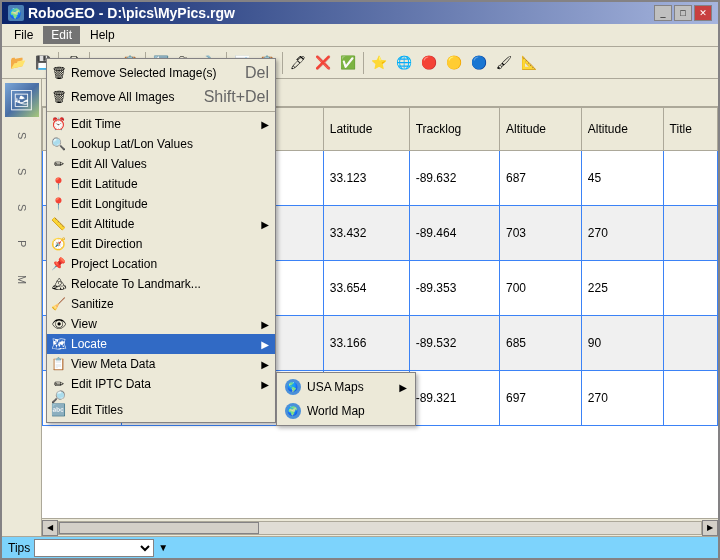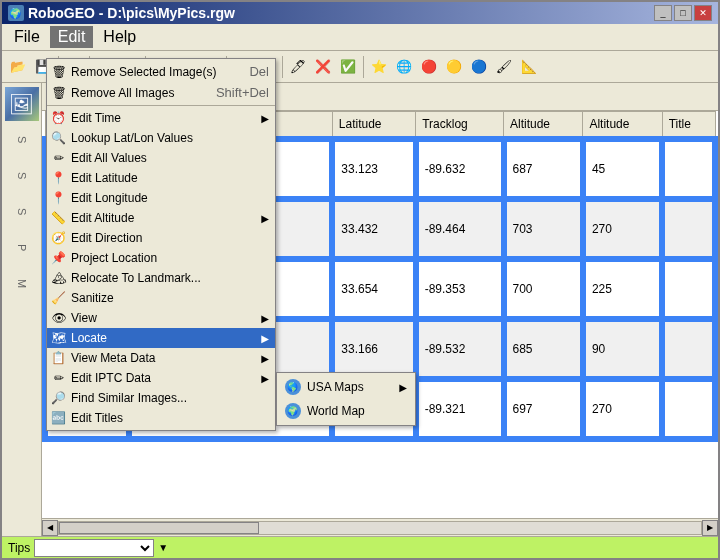--- a/index.html
+++ b/index.html
@@ -79,21 +79,21 @@
       background: #ece9d8;
       border-bottom: 1px solid #aca899;
       display: flex;
       padding: 2px 4px;
       gap: 2px;
     }
 
     .menu-item {
       padding: 2px 8px;
       cursor: pointer;
-      font-size: 16px;
+      font-size: 12px;
     }
 
     .menu-item:hover, .menu-item.active {
       background: #737373;
       color: white;
     }
 
     
     .toolbar {
       background: #ece9d8;
@@ -199,28 +199,28 @@
 
     table {
       width: 100%;
       border-collapse: collapse;
       font-size: 12px;
     }
 
     table thead th {
       background: #ece9d8;
       border: 1px solid #aca899;
-      padding: 5px 6px;
+      padding: 14px 6px;
       text-align: left;
       font-weight: normal;
       white-space: nowrap;
     }
 
     table tbody td {
-      border: 6px solid #3b82f6;
+      border: 1px solid #3b82f6;
       padding: 20px 6px;
       white-space: nowrap;
     }
 
     table tbody tr:nth-child(odd) {
       background: white;
     }
     table tbody tr:nth-child(even) {
       background: #f0f0f0;
     }
@@ -259,21 +259,21 @@
       left: 0;
       top: 0;
       width: 200px;
       height: 100%;
       background: #d4d0c8;
       border: 1px solid #848284;
     }
 
     
     .status-bar {
-      background: #bef264;
+      background: #7dd3fc;
       border-top: 1px solid #aca899;
       padding: 2px 6px;
       display: flex;
       align-items: center;
       gap: 4px;
       height: 22px;
     }
 
     .status-select {
       font-size: 11px;
@@ -332,21 +332,21 @@
       width: 16px;
       height: 16px;
       display: flex;
       align-items: center;
       justify-content: center;
       font-size: 12px;
     }
 
     .edit-menu-item .shortcut {
       margin-left: auto;
-      font-size: 13px;
+      font-size: 16px;
       color: #666;
     }
 
     .edit-menu-item .arrow {
       margin-left: auto;
       font-size: 10px;
     }
 
     .menu-separator {
       height: 1px;
@@ -631,21 +631,20 @@
       <span>View Meta Data</span>
       <span class="arrow">▶</span>
     </div>
     <div class="edit-menu-item">
       <span class="menu-icon">✏</span>
       <span>Edit IPTC Data</span>
       <span class="arrow">▶</span>
     </div>
     <div class="edit-menu-item">
       <span class="menu-icon">🔎</span>
-      <span>Find Similar Images...</span>
     </div>
     <div class="edit-menu-item">
       <span class="menu-icon">🔤</span>
       <span>Edit Titles</span>
     </div>
   </div>
 
   <div class="locate-submenu">
     <div class="locate-submenu-item">
       <span class="globe-icon">🌎</span>

